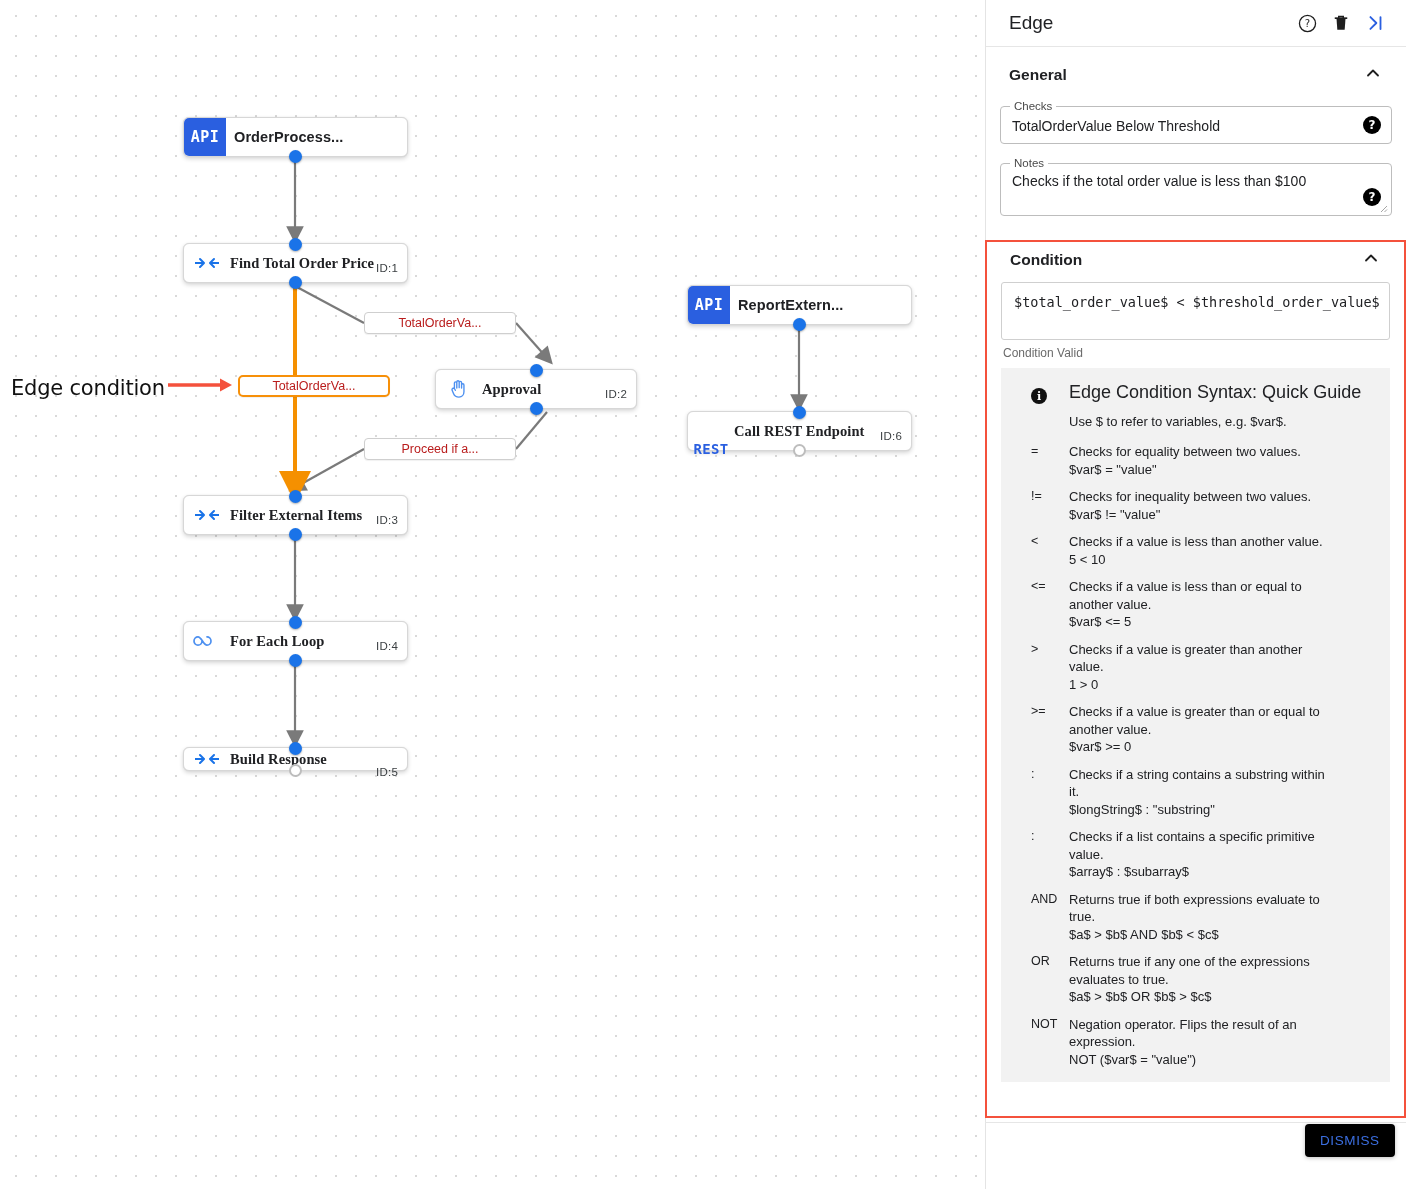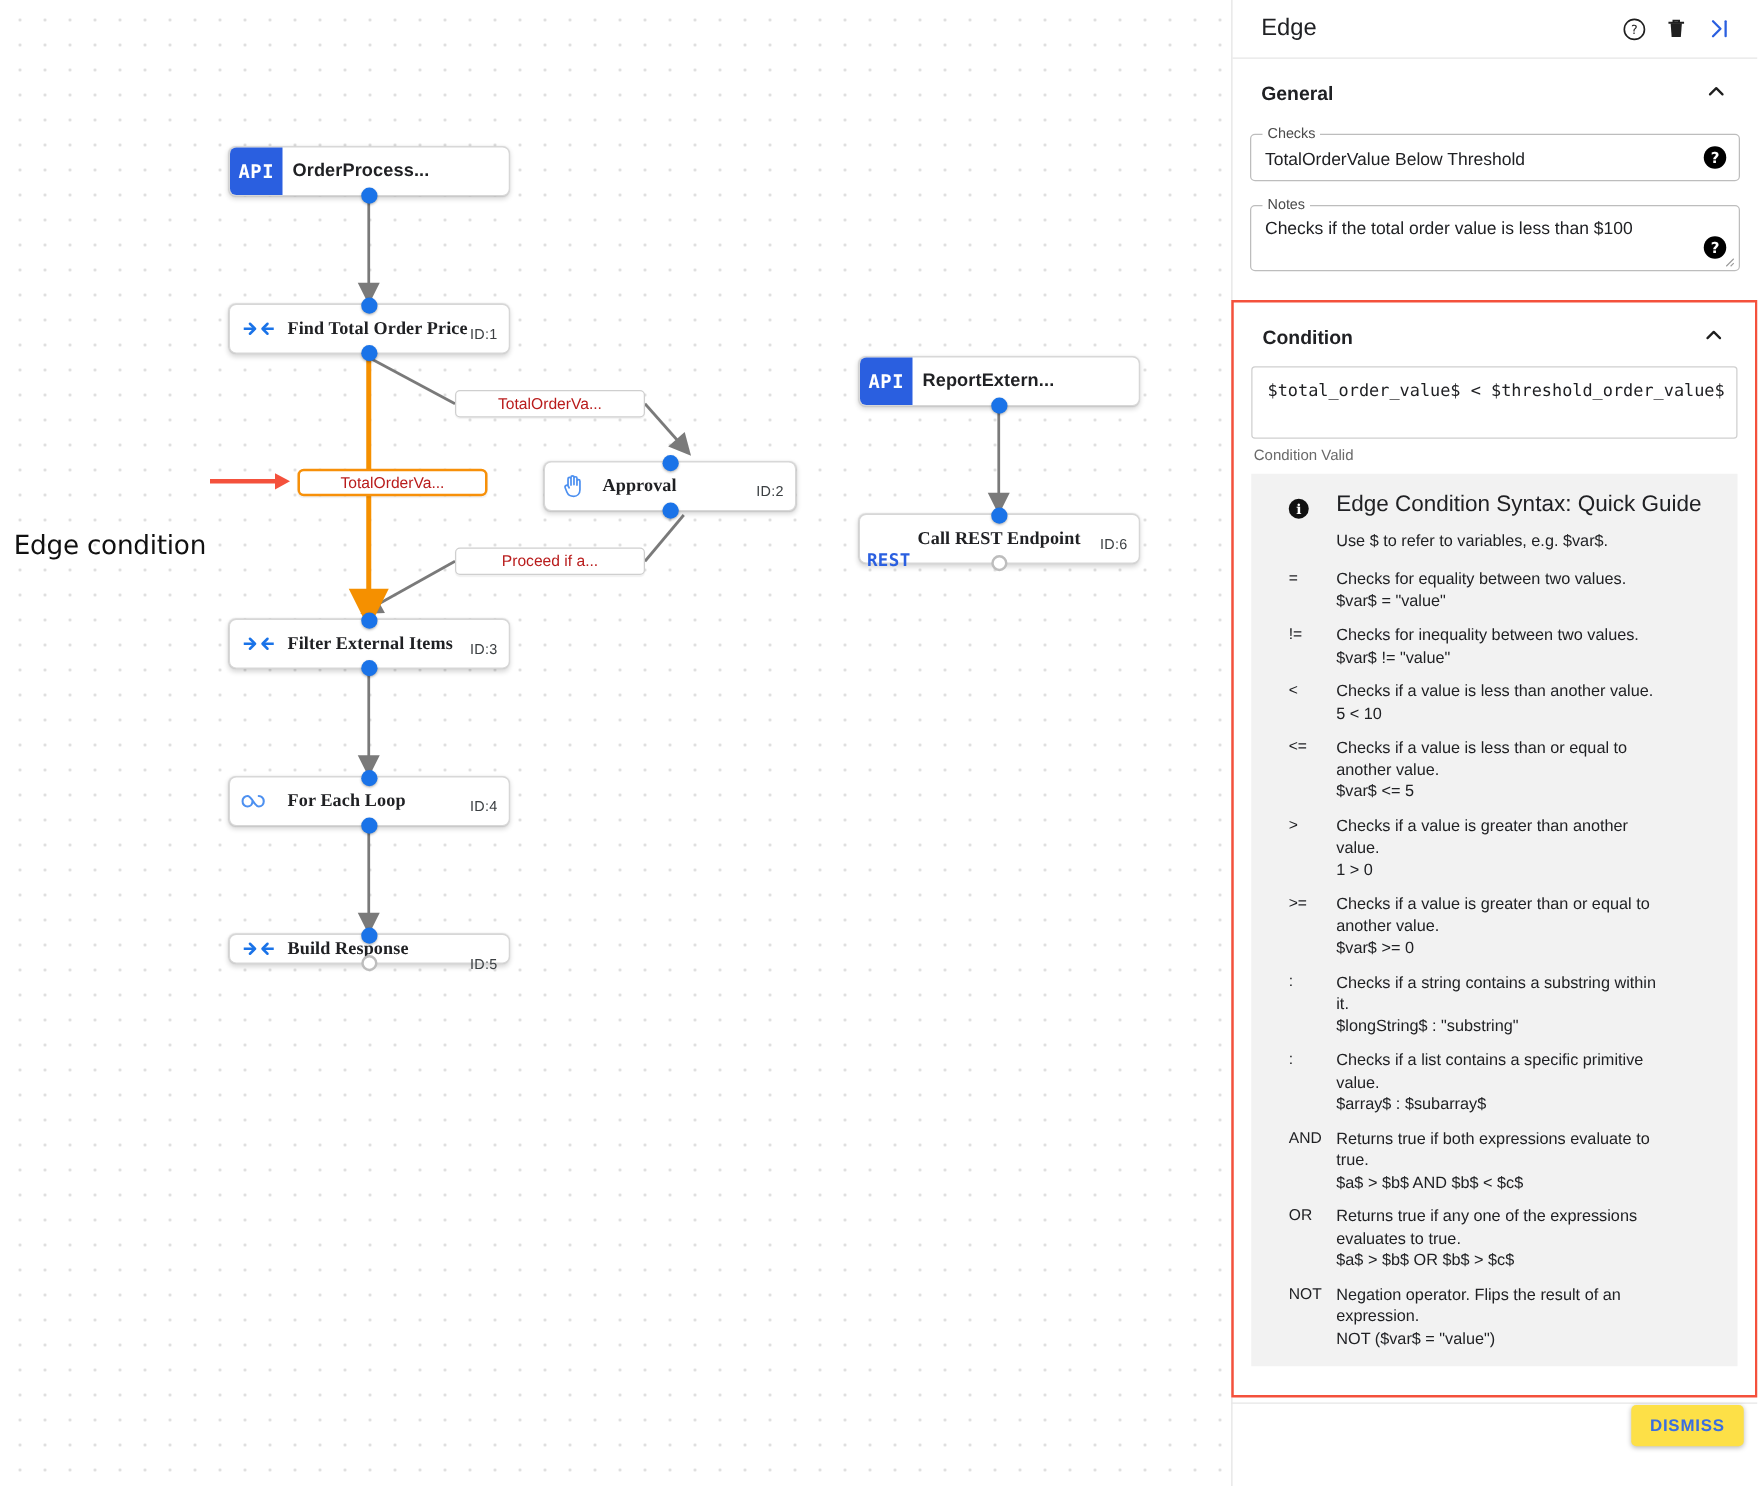--- a/index.html
+++ b/index.html
@@ -89,21 +89,20 @@
     border-radius: 5px;
     line-height: 18px;
   }
 
   
   .annot {
     position: absolute;
     font-size: 21px; color: #111;
     font-family: "DejaVu Sans", sans-serif;
     letter-spacing: -0.2px;
-    margin-top: 48px;
   }
 
   
   #panel {
     position: absolute; left: 985px; top: 0;
     width: 421px; height: 1189px;
     background: #fff;
     border-left: 1px solid #e4e4e4;
   }
   #panel-header {
@@ -200,25 +199,25 @@
   .op-row { display: flex; margin-bottom: 10px; }
   .op-sym {
     width: 38px; flex: 0 0 38px; margin-left: 12px;
     font-size: 12.5px; color: #202124; line-height: 17px;
   }
   .op-body { font-size: 13px; color: #202124; line-height: 17.5px; width: 262px; }
   .op-ex { display: block; }
 
   #dismiss {
     position: absolute; left: 1305px; top: 1124px;
-    background: #fde047;
+    background: #000000;
     box-shadow: 0 1px 4px rgba(0,0,0,.26);
     border-radius: 4px;
     padding: 9px 15px;
-    font-size: 13.5px; font-weight: 700; letter-spacing: .6px;
+    font-size: 13.5px; font-weight: 400; letter-spacing: .6px;
     color: #3b6ee0; cursor: pointer;
   }
   #panel-footer-line {
     position: absolute; left: 985px; top: 1122px;
     width: 421px; height: 1px; background: #e6e6e6;
   }
 </style>
 </head>
 <body>
 
@@ -411,21 +410,21 @@
         <span class="qbadge" style="margin-top:-2px;">?</span>
         <svg class="resize-grip" viewBox="0 0 10 10">
           <path d="M9 3 L3 9 M9 6.5 L6.5 9" stroke="#9b9b9b" stroke-width="0.9"></path>
         </svg>
       </div>
     </div>
   </div>
 
   <div id="cond-wrap">
     <div id="cond-inner">
-      <div class="sec-head" style="padding-top:16px;">
+      <div class="sec-head" style="padding-top:6px;">
         <span class="stitle">Condition</span>
         <span>
           <svg width="20" height="20" viewBox="0 0 24 24">
             <path d="M6 15 L12 9 L18 15" fill="none" stroke="#1f1f1f" stroke-width="2.2" stroke-linecap="round" stroke-linejoin="round"></path>
           </svg>
         </span>
       </div>
 
       <div class="codebox">$total_order_value$ &lt; $threshold_order_value$</div>
       <div class="valid-msg">Condition Valid</div>

